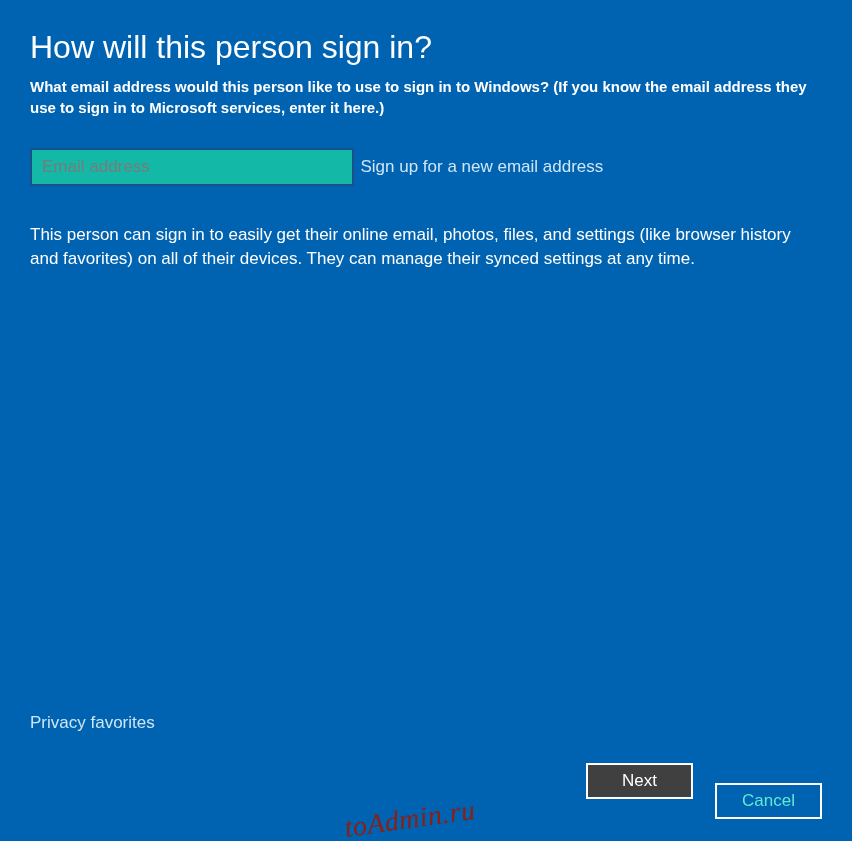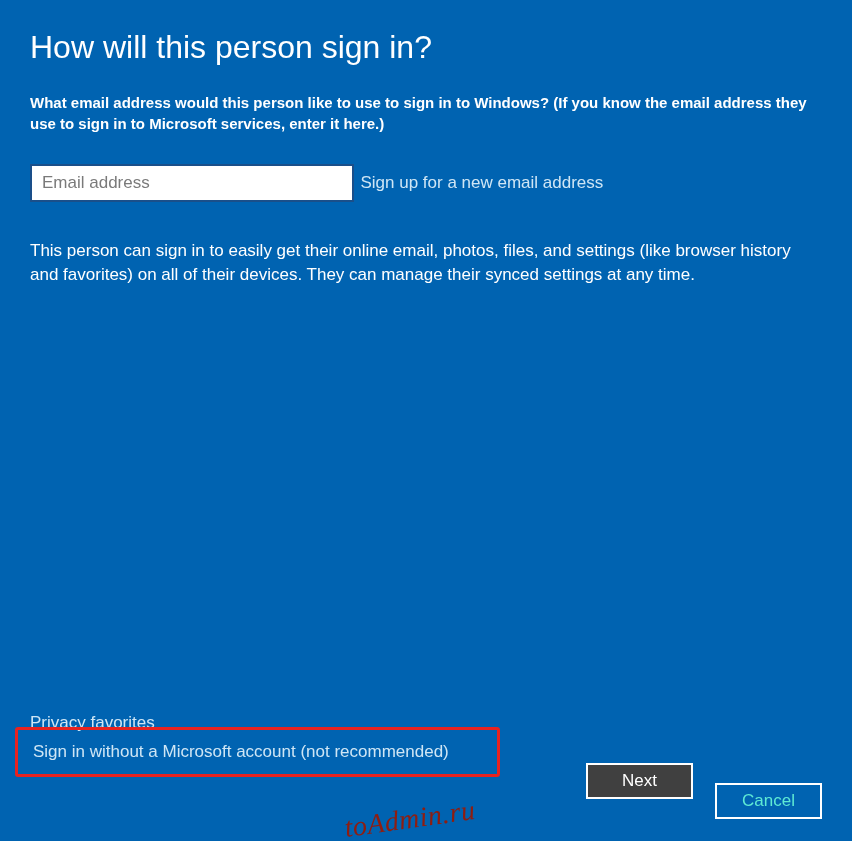--- a/index.html
+++ b/index.html
@@ -18,34 +18,34 @@
     }
     .container {
       padding: 28px 30px 0 30px;
       height: 100%;
       position: relative;
     }
     .heading {
       font-size: 32px;
       font-weight: 300;
       line-height: 1.2;
-      margin-bottom: 26px;
+      margin-bottom: 10px;
     }
     .subtext {
       font-size: 15px;
       font-weight: 700;
       line-height: 1.4;
       color: #ffffff;
       max-width: 790px;
       margin-bottom: 30px;
     }
     .email-input {
       width: 324px;
       height: 38px;
-      background-color: #ffffff;
+      background-color: #14b8a6;
       border: 2px solid #1a4f8a;
       font-size: 17px;
       padding: 0 10px;
       color: #333333;
       font-family: "Segoe UI", Tahoma, sans-serif;
       outline: none;
       margin-bottom: 30px;
     }
     .email-input::placeholder {
       color: #7a7a7a;
@@ -143,23 +143,20 @@
   <input type="text" class="email-input" placeholder="Email address" style="">
 
   <div class="link-text signup-link">Sign up for a new email address</div>
 
   <p class="infotext">This person can sign in to easily get their online email, photos, files, and settings (like browser history and favorites) on all of their devices. They can manage their synced settings at any time.</p>
 
   <div class="bottom-links">
     <div class="link-text privacy-link">Privacy favorites</div>
   </div>
 
-  <div class="highlight-box">
-    <span class="sign-in-without-link">Sign in without a Microsoft account (not recommended)</span>
-  </div>
 
   <div class="button-row">
     <button class="btn btn-primary">Next</button>
     <button class="btn btn-secondary">Cancel</button>
   </div>
 
   <div class="watermark">toAdmin.ru</div>
 </div>
 
 </body></html>

